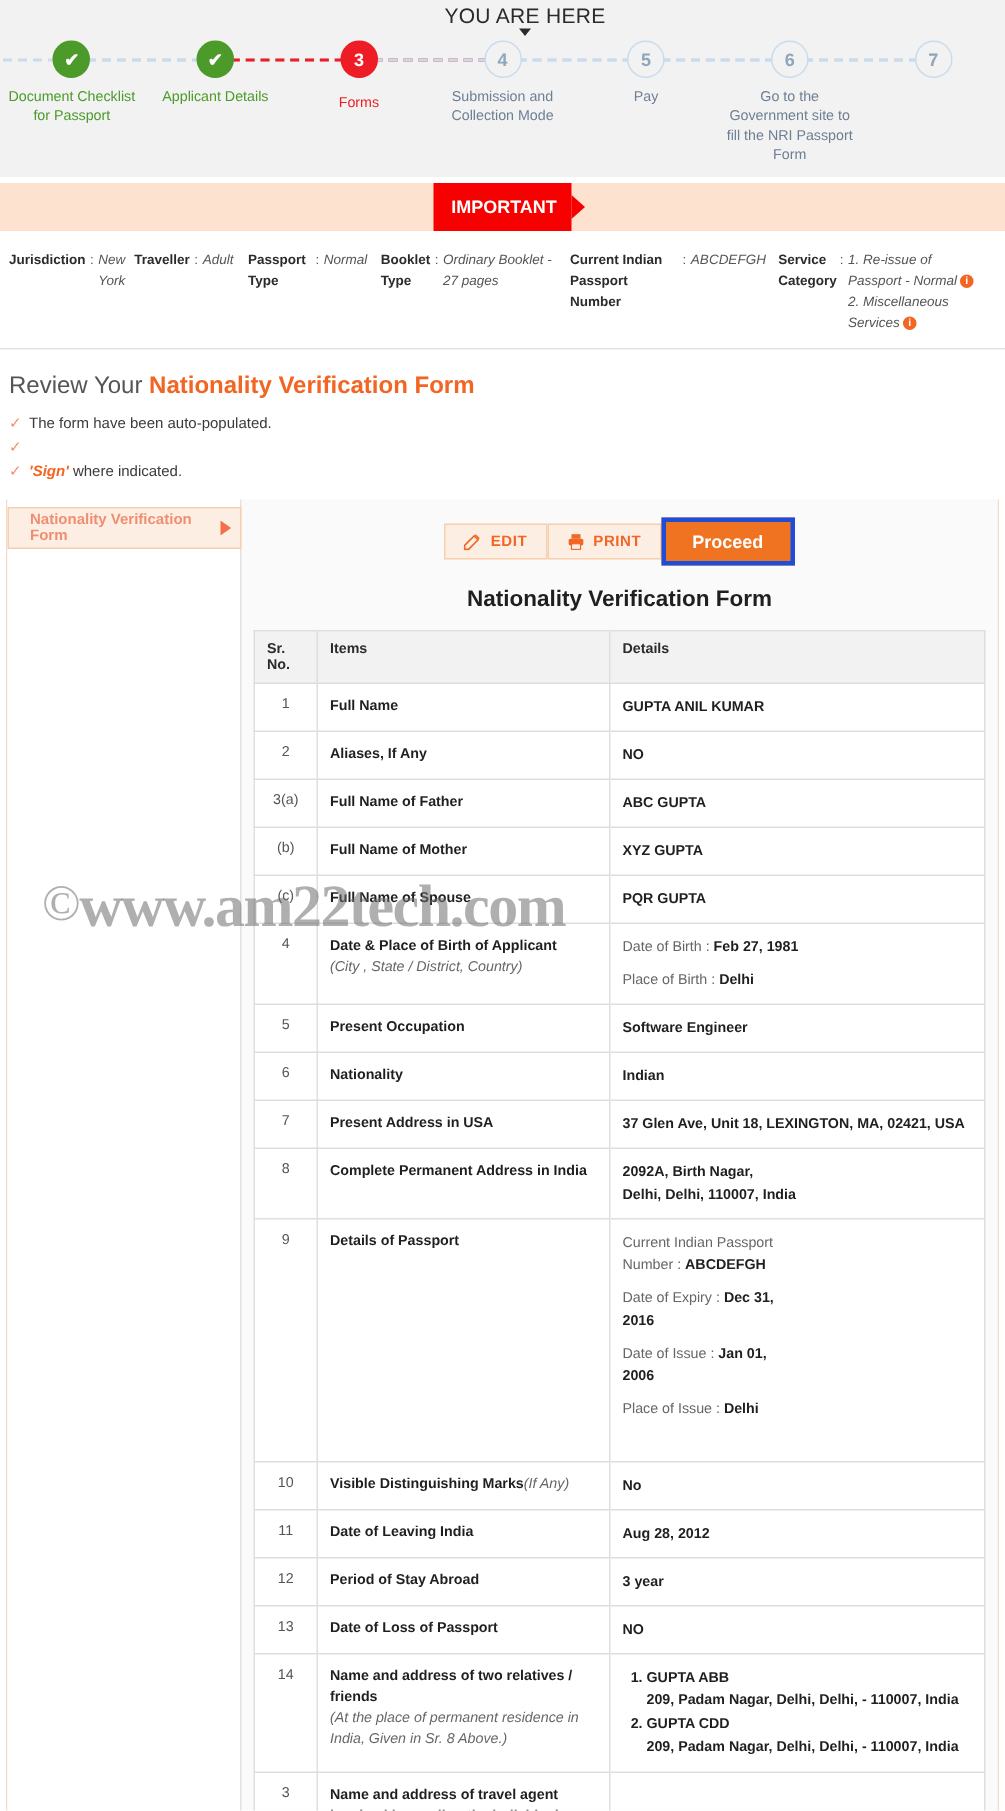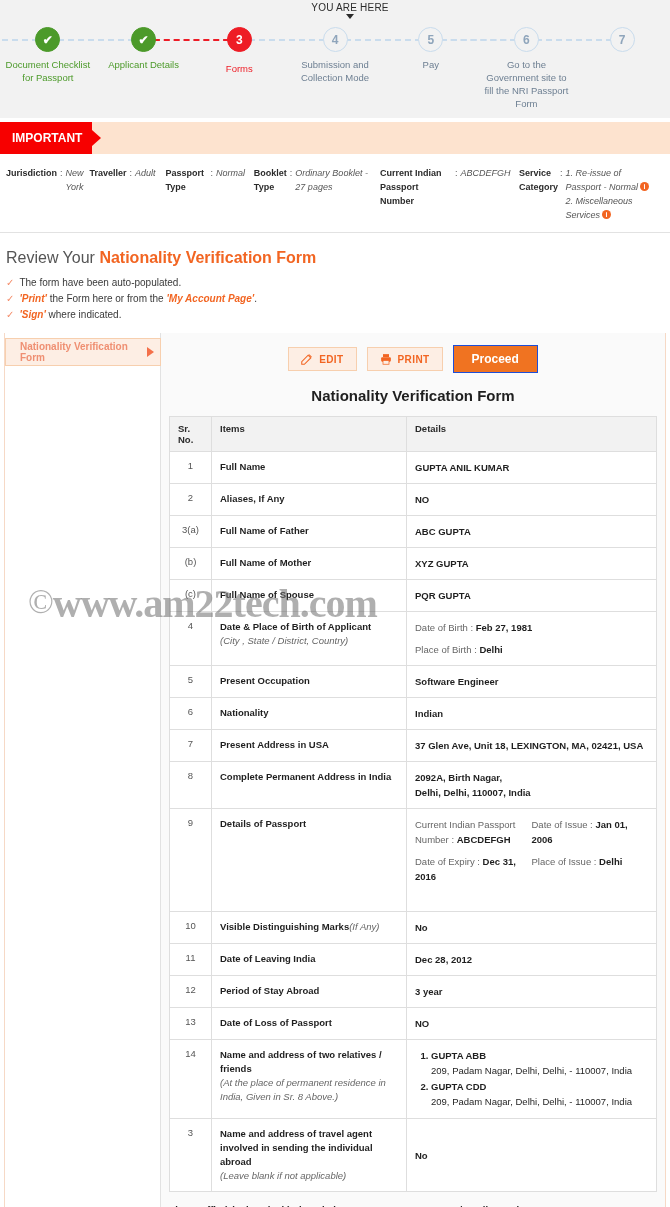--- a/index.html
+++ b/index.html
@@ -41,29 +41,30 @@
   }
   .circ.done { background:#4c9a2a; color:#fff; border:1px solid #4c9a2a; }
   .circ.cur  { background:#ee1c25; color:#fff; border:1px solid #ee1c25; }
   .circ.todo { background:#f2f2f2; color:#8fa5bb; border:1.5px solid #c9dced; }
   .step .lbl { font-size:9.5px; line-height:13px; padding:0 4px; }
   .step.done .lbl { color:#4c9a2a; }
   .step.current .lbl { color:#ee1c25;margin-top:10px; }
   .step.todo .lbl { color:#6d7f92; }
   .youarehere {
     position:absolute; top:2px; left:0; width:100%;
-    text-align:center; font-size:10px; letter-spacing:.2px; color:#2b2b2b;
+    text-align:center; font-size:14px; letter-spacing:.2px; color:#2b2b2b;
   }
   .youarehere-wrap { position:absolute; top:2px; left:285px; width:130px; text-align:center; }
   .yah-caret { width:0;height:0;border-left:4px solid transparent;border-right:4px solid transparent;border-top:5px solid #2b2b2b;margin:1px auto 0 auto;}
 
   
   .important {
     background:#fde3cf; height:32px; display:flex; align-items:center;
     margin-top:4px;
+    justify-content:center;
   }
   .imp-tag {
     background:#f70000; color:#fff; font-weight:bold; font-size:12px;
     height:32px; display:flex; align-items:center; padding:0 10px 0 12px;
     position:relative;
   }
   .imp-tag::after{
     content:""; position:absolute; right:-9px; top:8px;
     width:0;height:0;border-top:8px solid transparent;border-bottom:8px solid transparent;
     border-left:9px solid #f70000;
@@ -100,53 +101,53 @@
   .side { width:155px; background:#fff; padding-top:5px; }
   .side-tab {
     background:#fdeee4; border:1px solid #f7cfae;
     height:28px; display:flex; align-items:center; justify-content:space-between;
     padding:0 6px 0 14px; color:#ef8f72; font-size:10px; font-weight:bold;
     position:relative; margin-right:-1px;
   }
   .side-arrow { width:0;height:0;border-top:5px solid transparent;border-bottom:5px solid transparent;border-left:7px solid #f4704a;}
   .content { flex:1; border-left:1px solid #e2e2e2; background:#fafafa; padding:12px 8px 14px 8px; }
 
-  .btnrow { display:flex; justify-content:center; align-items:center; gap:10px; }
+  .btnrow { display:flex; justify-content:center; align-items:center; gap:0; }
   .btn-out {
     border:1px solid #f7cfae; background:#fdeee4; color:#f26522;
     font-size:10px; font-weight:bold; letter-spacing:.4px;
     padding:5px 12px; display:flex; align-items:center; gap:6px; cursor:pointer;
   }
   .btn-prim {
-    background:#f07321; color:#fff; border:1px solid #1d4ed8;
+    background:#f07321; color:#fff; border:3px solid #1d4ed8;
     font-size:12px; font-weight:bold; padding:6px 18px; cursor:pointer;
   }
   .ico { width:12px;height:12px; display:inline-block; }
 
   .form-title { text-align:center; font-size:15px; font-weight:bold; color:#1f1f1f; margin:14px 0 12px 0; }
 
   
   table.nvf { width:100%; border-collapse:collapse; background:#fff; font-size:9.5px; }
   table.nvf th, table.nvf td { border:1px solid #dedede; vertical-align:top; }
   table.nvf thead th { background:#f2f2f2; color:#2b2b2b; font-weight:bold; text-align:left; padding:6px 8px; font-size:9.5px; }
   th.c-sr { width:42px; text-align:center;margin-top:44px; }
   th.c-it { width:auto; }
   th.c-de { width:250px; }
   td.sr { text-align:center; color:#555; padding:8px 4px; width:42px; }
   td.it { padding:8px 8px; font-weight:bold; color:#1f1f1f; line-height:14px; }
   td.it .note { font-weight:normal; font-style:italic; color:#666; }
   td.de { padding:8px 8px; font-weight:bold; color:#1f1f1f; line-height:15px; width:250px;}
   .kv { color:#666; font-weight:normal; }
   .kv b { color:#1f1f1f; font-weight:bold; }
-  .passgrid { display:flex; }
+  .passgrid { display:flex;flex-direction:column; }
   .passgrid > div { width:50%; }
   .passgrid p { margin:0 0 7px 0; }
   ol.rel { margin:0; padding-left:16px; }
   ol.rel li { margin-bottom:1px; }
-  ol.rel .addr { font-weight:normal; }
+  ol.rel .addr { font-weight:bold; }
 
   
   .ps { display:flex; margin-top:12px; }
   .ps-l { width:50%; padding-right:10px; }
   .ps-r { width:50%; }
   .ps-h { font-size:9.5px; font-weight:bold; color:#1f1f1f; margin-bottom:8px; }
 
   
   .watermark {
     position:absolute; top:580px; left:28px; width:614px;
@@ -259,21 +260,20 @@
 <div class="review-h">
   <span>Review Your </span><b>Nationality Verification Form</b>
 </div>
 <div class="bullets">
   <div class="bul">
     <span class="tick">✓</span>
     <span>The form have been auto-populated.</span>
   </div>
   <div class="bul">
     <span class="tick">✓</span>
-    <span><em>'Print'</em><span> the Form here or from the </span><em>'My Account Page'</em><span>.</span></span>
   </div>
   <div class="bul">
     <span class="tick">✓</span>
     <span><em>'Sign'</em><span> where indicated.</span></span>
   </div>
 </div>
 
 <div class="panel">
 
   <div class="side">
@@ -397,21 +397,21 @@
         </tr>
 
         <tr>
           <td class="sr">10</td>
           <td class="it"><span>Visible Distinguishing Marks</span><span class="note">(If Any)</span></td>
           <td class="de">No</td>
         </tr>
         <tr>
           <td class="sr">11</td>
           <td class="it">Date of Leaving India</td>
-          <td class="de">Dec 28, 2012</td>
+          <td class="de">Aug 28, 2012</td>
         </tr>
         <tr>
           <td class="sr">12</td>
           <td class="it">Period of Stay Abroad</td>
           <td class="de">3 year</td>
         </tr>
         <tr>
           <td class="sr">13</td>
           <td class="it">Date of Loss of Passport</td>
           <td class="de">NO</td>

